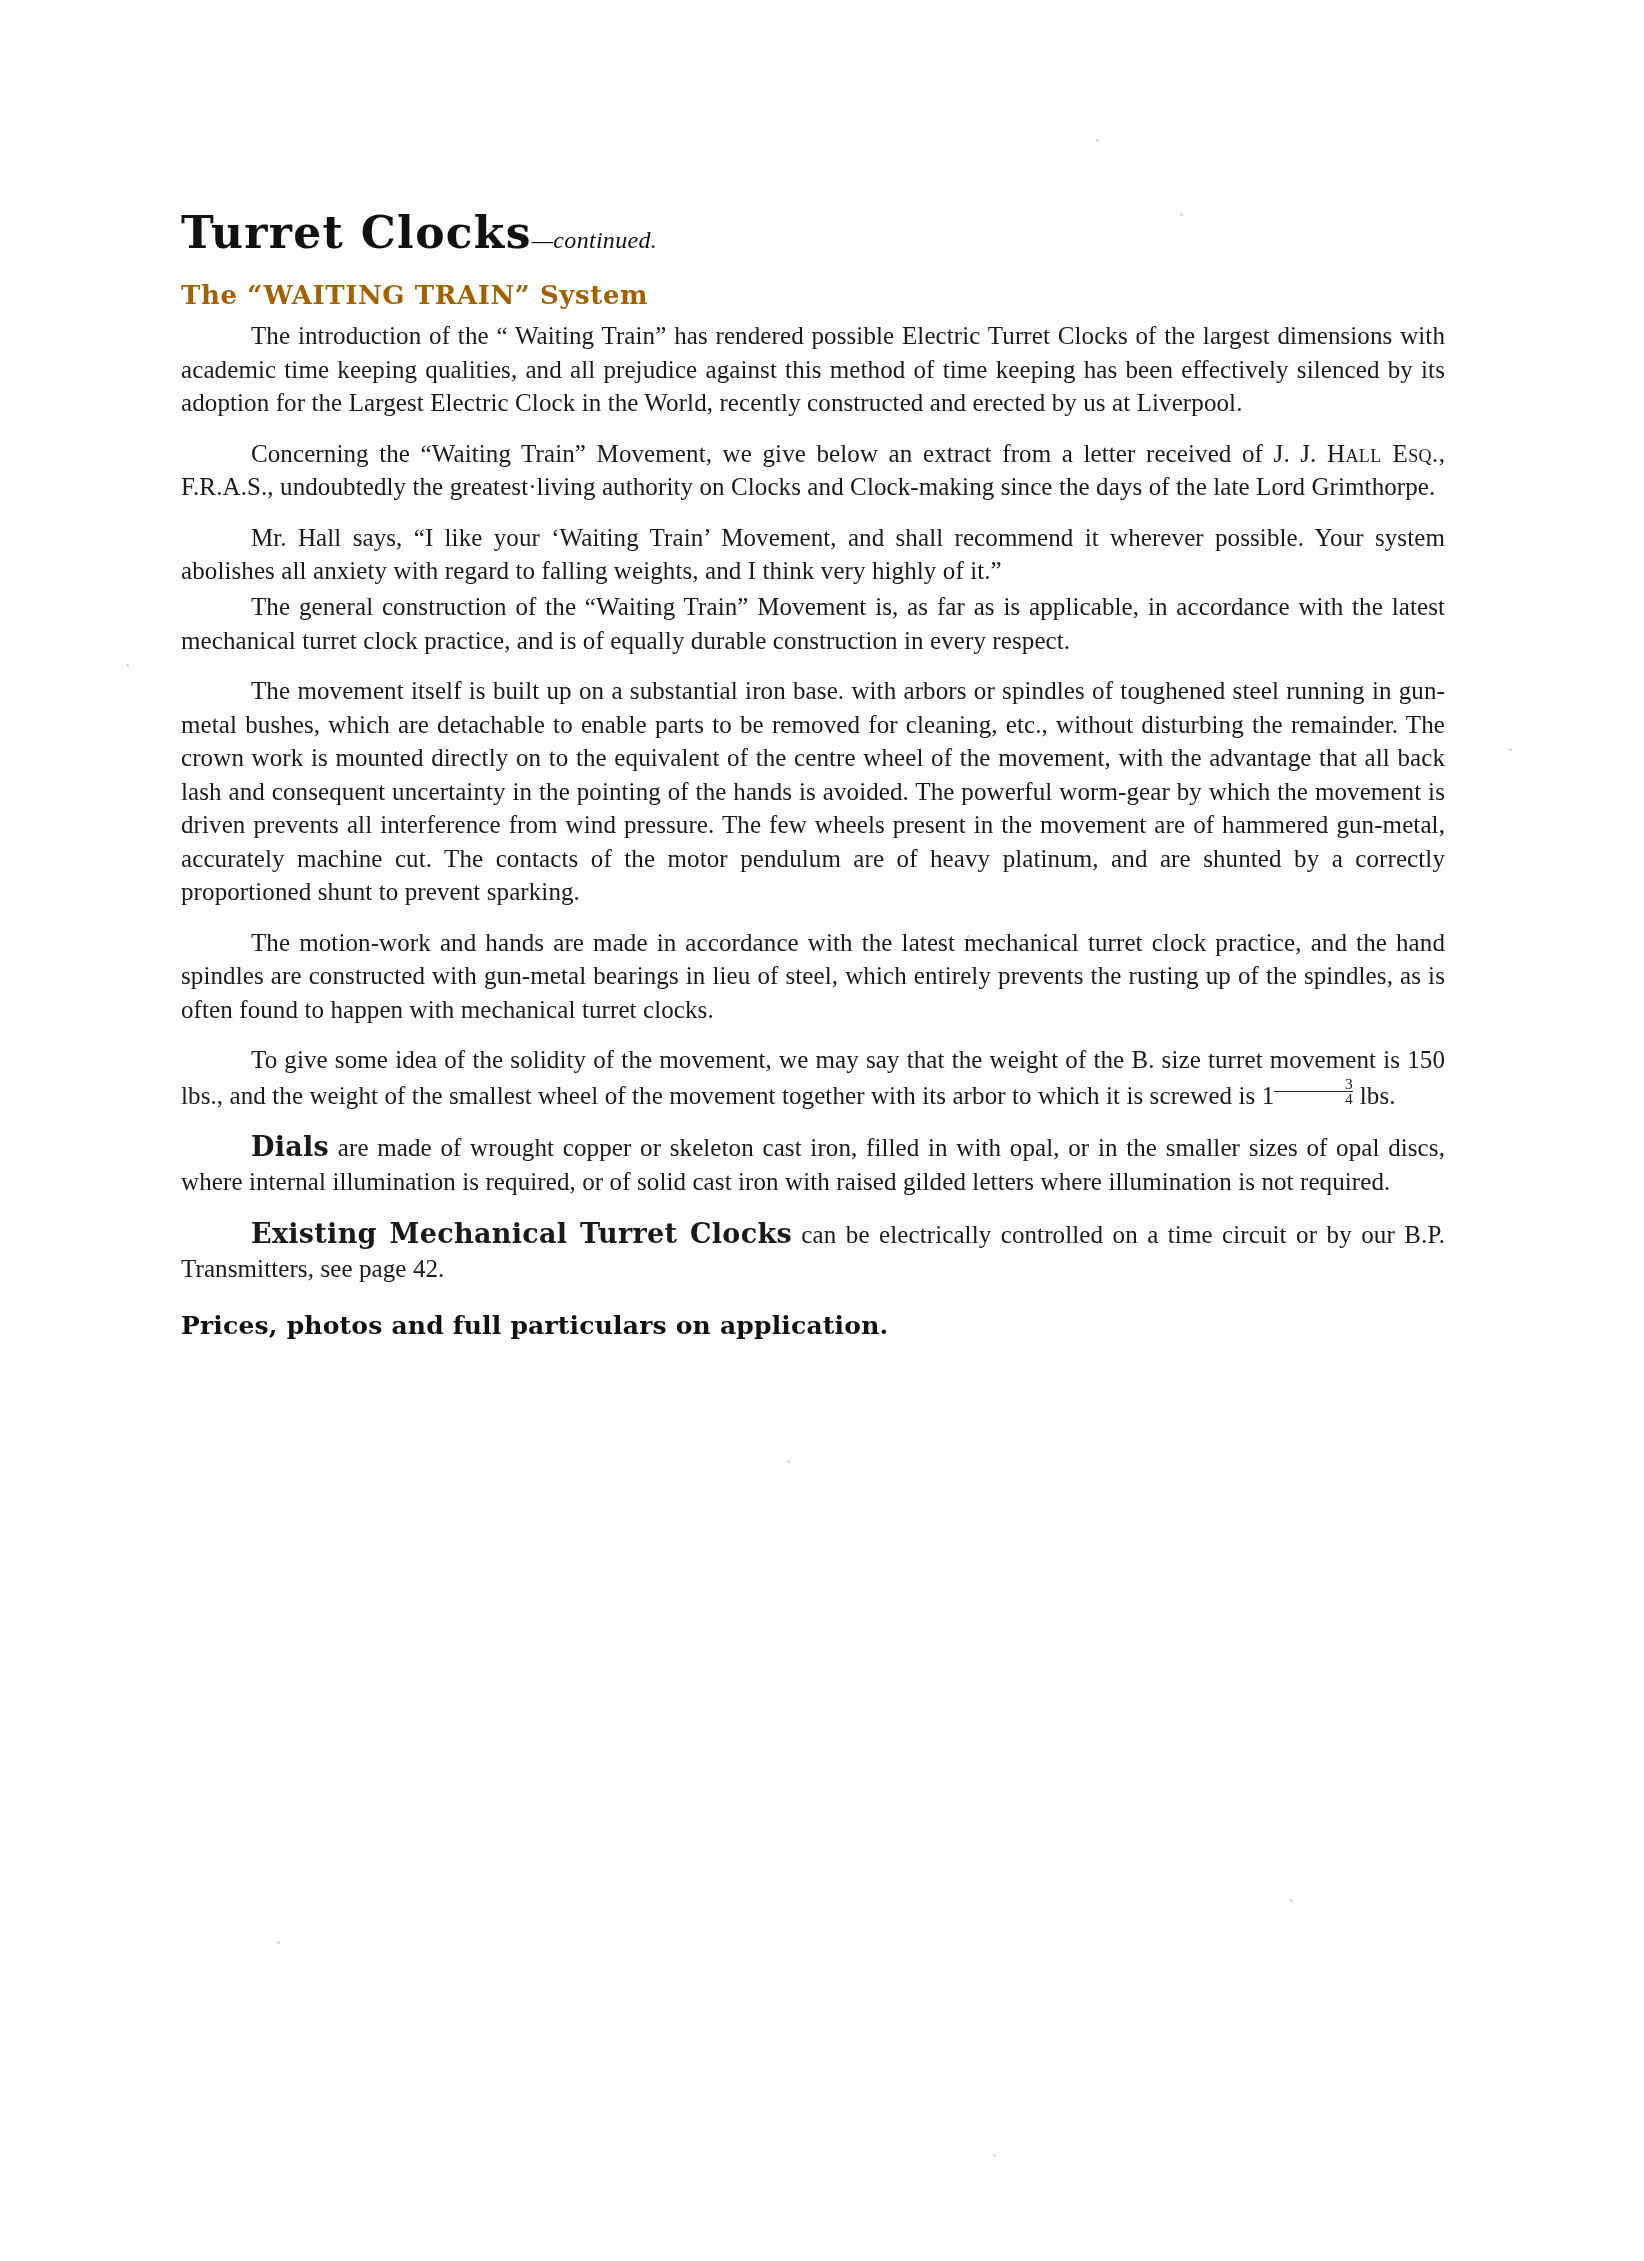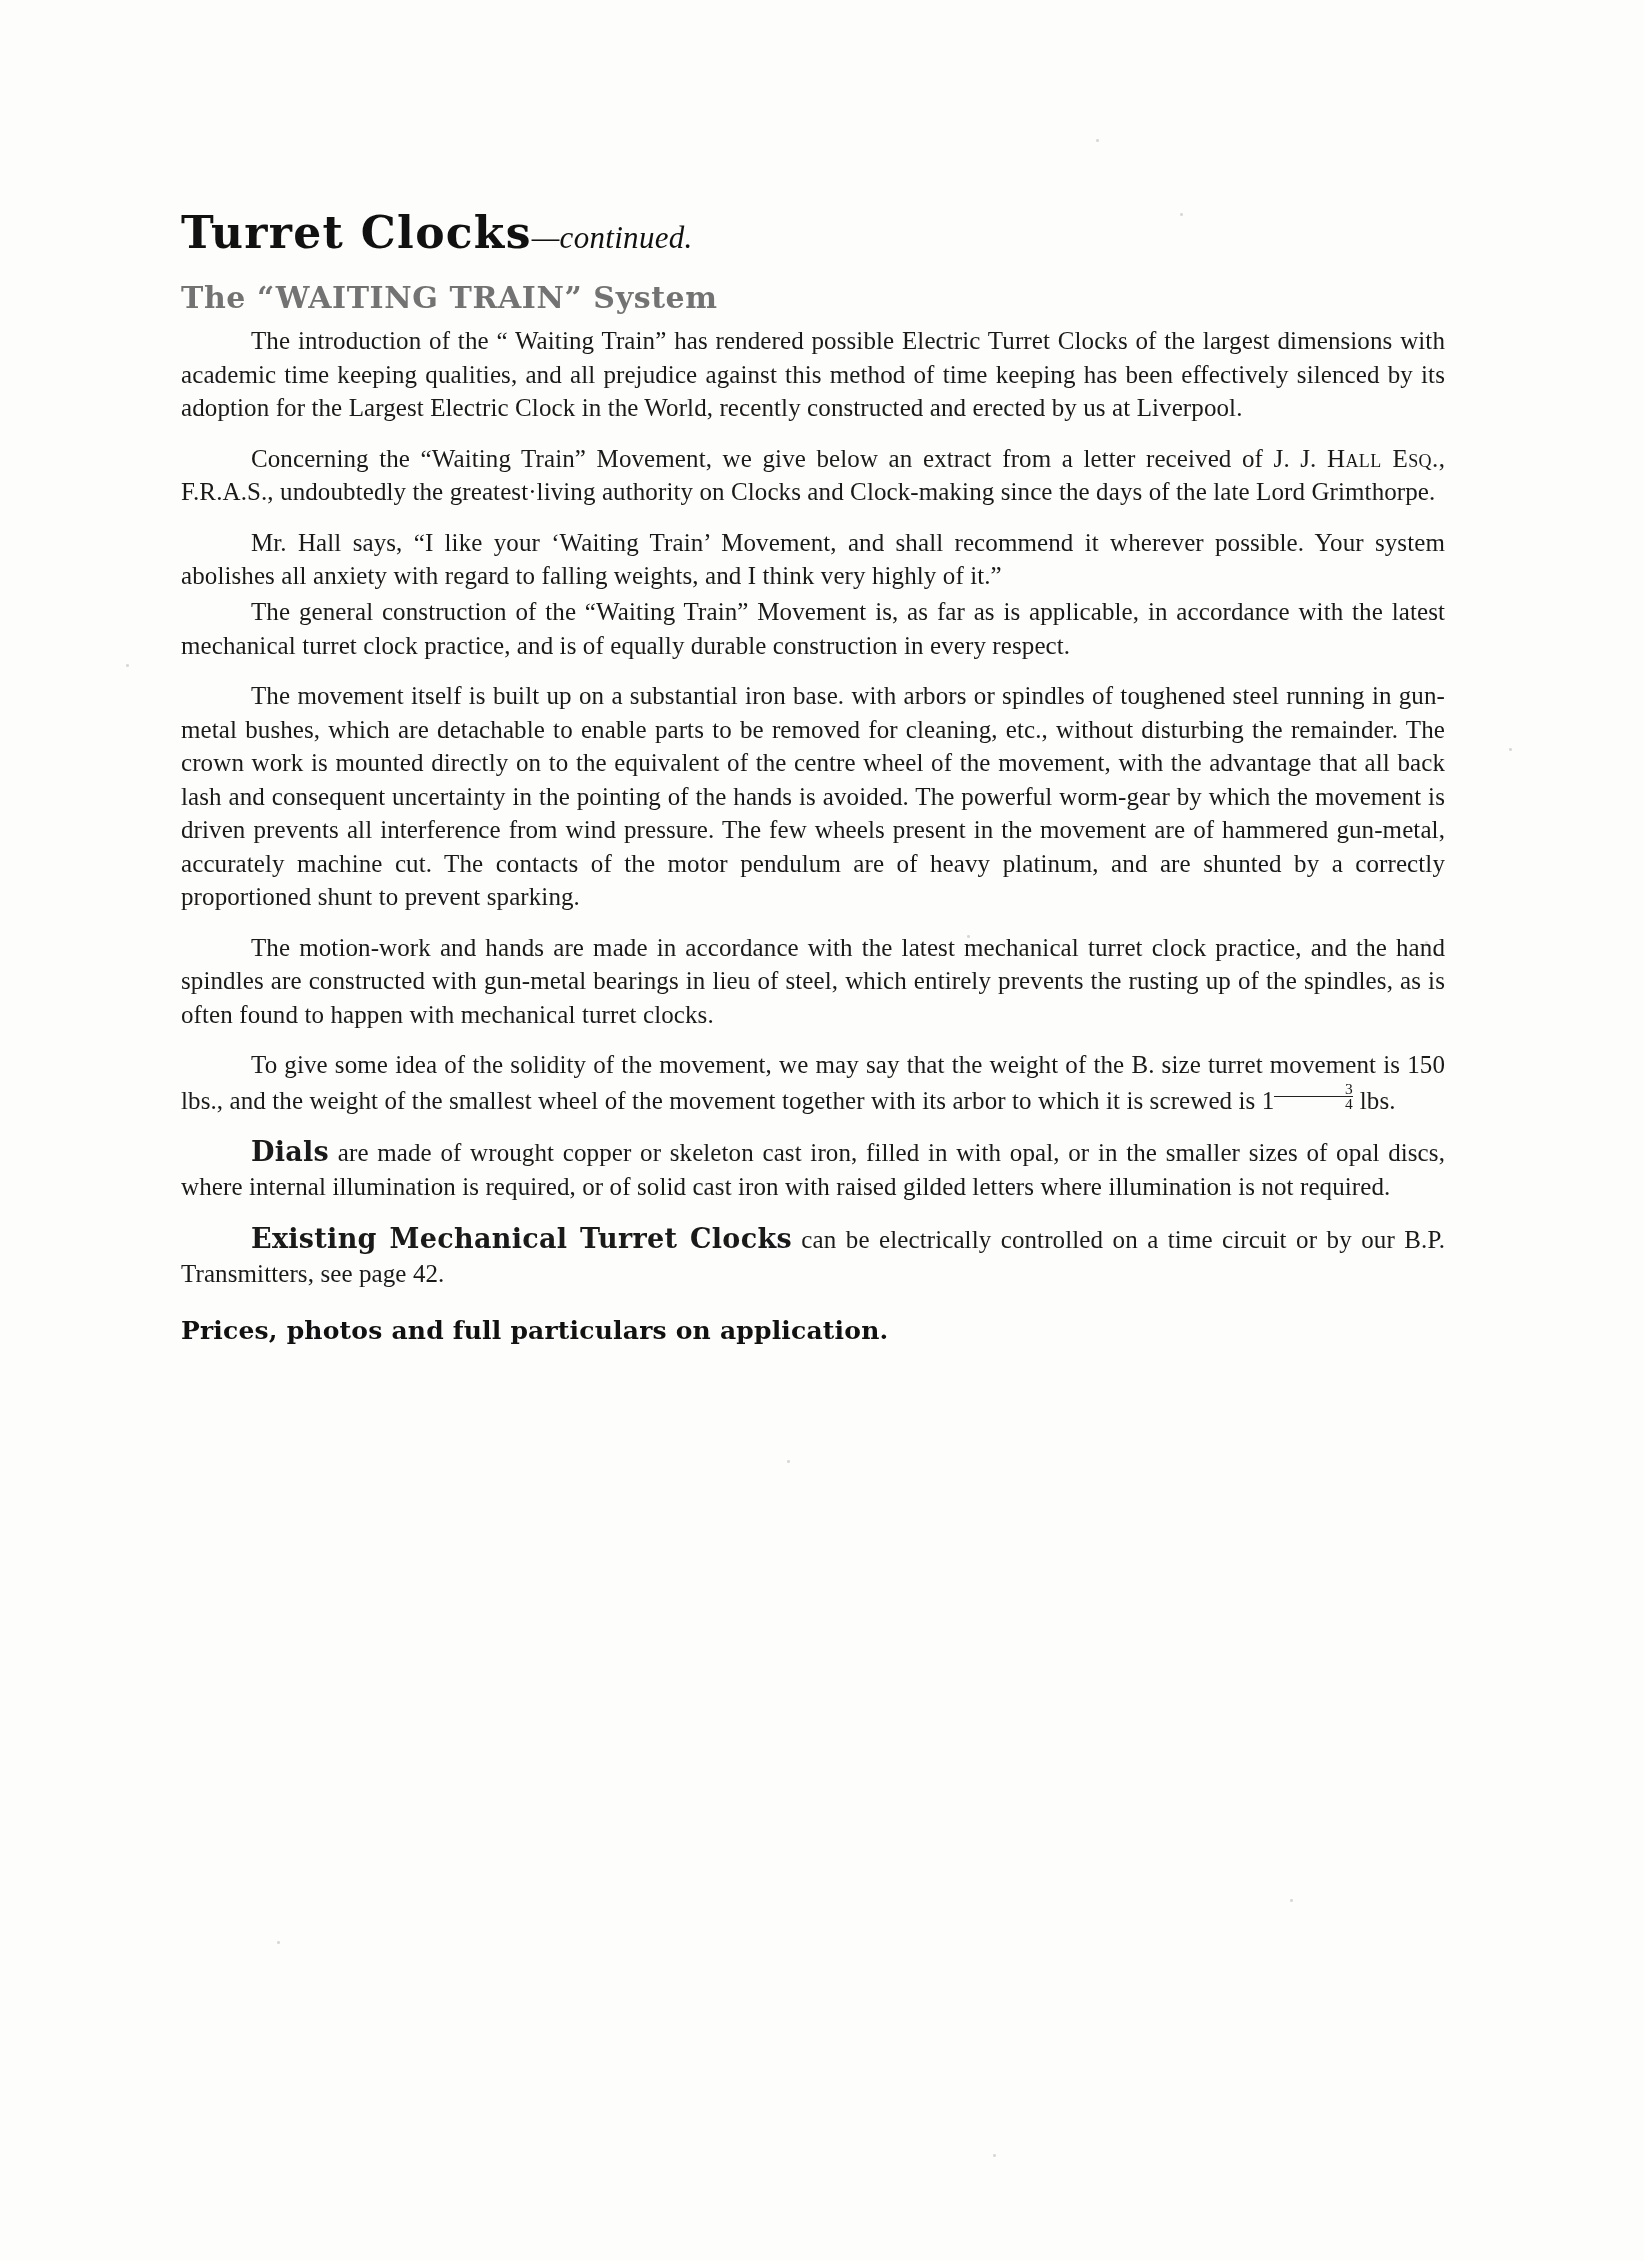--- a/index.html
+++ b/index.html
@@ -49,31 +49,31 @@
     font-size: 44px;
     letter-spacing: 1.3px;
     margin-top: 110px;
     margin-bottom: 0;
     color: #111;
   }
   .h-main .cont {
     font-family: "Liberation Serif", serif;
     font-weight: normal;
     font-style: italic;
-    font-size: 31px;
+    font-size: 24px;
     letter-spacing: 0.3px;
   }
   .h-sub {
     font-family: "DejaVu Serif", serif;
     font-weight: bold;
-    font-size: 30px;
+    font-size: 26px;
     letter-spacing: 0.6px;
     margin-top: 22px;
     margin-bottom: 9px;
-    color: #737373;
+    color: #a16207;
   }
   .h-section {
     font-family: "DejaVu Serif", serif;
     font-weight: bold;
     font-size: 40px;
     letter-spacing: 1px;
     margin-top: 76px;
     margin-bottom: 6.4px;
     color: #111;
   }

